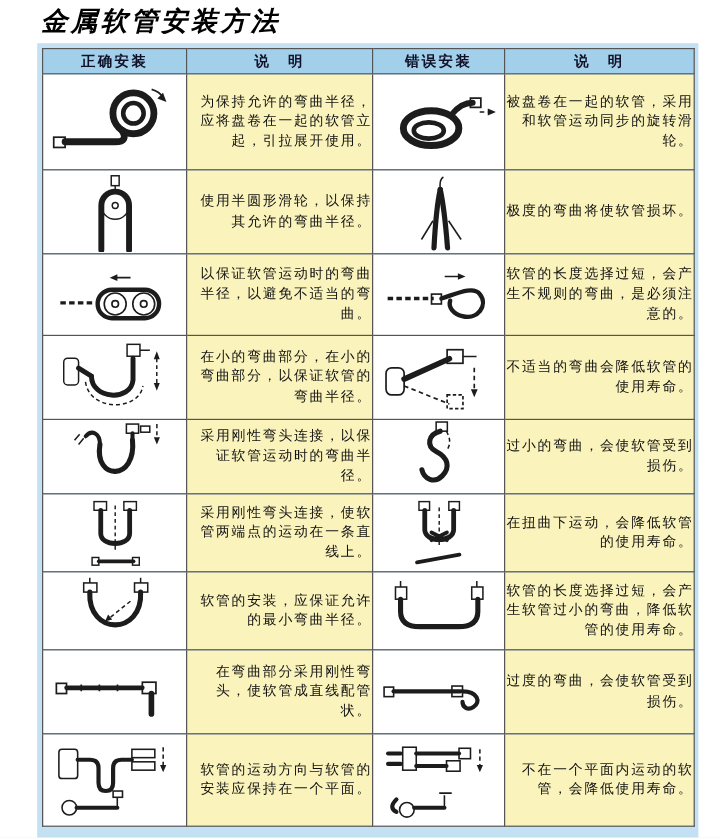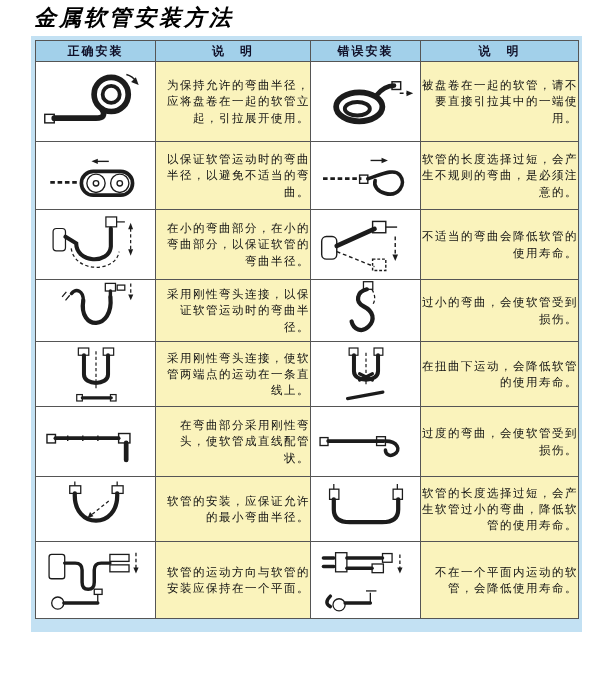--- a/index.html
+++ b/index.html
@@ -97,23 +97,45 @@
     <td class="img">
       <svg width="106" height="70" viewBox="0 0 110 70">
         <ellipse cx="48" cy="40" rx="24" ry="15" class="hose"></ellipse>
         <ellipse cx="46" cy="42" rx="13" ry="7" class="hose2"></ellipse>
         <path d="M66,28 Q74,18 84,18" class="hose3"></path>
         <rect x="82" y="14" width="9" height="8" class="tn"></rect>
         <path d="M90,26 H99" class="tnd"></path>
         <polygon points="104,26 97,23 97,29" class="ah"></polygon>
       </svg>
     </td>
-    <td class="desc">被盘卷在一起的软管，请不要直接引拉其中的一端使用。</td>
-  </tr>
-
+    <td class="desc">被盘卷在一起的软管，采用和软管运动同步的旋转滑轮。</td>
+  </tr>
+
+  <tr style="height:70px">
+    <td class="img">
+      <svg width="106" height="66" viewBox="0 0 110 80">
+        <rect x="51" y="3" width="8" height="10" class="tn"></rect>
+        <line x1="55" y1="13" x2="55" y2="19" class="tn"></line>
+        <circle cx="55" cy="33" r="14" class="tn"></circle>
+        <circle cx="55" cy="33" r="3" class="tn"></circle>
+        <path d="M41,78 V33 A14,14 0 0 1 69,33 V78" class="hose"></path>
+      </svg>
+    </td>
+    <td class="desc">使用半圆形滑轮，以保持其允许的弯曲半径。</td>
+    <td class="img">
+      <svg width="100" height="66" viewBox="0 0 110 76">
+        <path d="M50,72 Q52,34 56,16" class="hose3"></path>
+        <path d="M63,72 Q60,34 56,16" class="hose3"></path>
+        <path d="M56,16 Q55,6 59,4" class="tn"></path>
+        <line x1="38" y1="64" x2="49" y2="46" class="tn"></line>
+        <line x1="76" y1="64" x2="64" y2="46" class="tn"></line>
+      </svg>
+    </td>
+    <td class="desc">极度的弯曲将使软管损坏。</td>
+  </tr>
 
   <tr style="height:68px">
     <td class="img">
       <svg width="116" height="64" viewBox="0 0 120 70">
         <path d="M10,42 H42" class="tnd2"></path>
         <rect x="44" y="30" width="56" height="26" rx="13" class="hose2"></rect>
         <circle cx="60" cy="43" r="10" class="tn"></circle>
         <circle cx="86" cy="43" r="10" class="tn"></circle>
         <circle cx="60" cy="43" r="3" class="tn"></circle>
         <circle cx="86" cy="43" r="3" class="tn"></circle>
@@ -207,20 +229,45 @@
         <path d="M40,14 V34 C40,48 70,48 70,34 V14" class="hose3"></path>
         <line x1="47" y1="45" x2="63" y2="37" class="hose2"></line>
         <line x1="47" y1="37" x2="63" y2="45" class="hose2"></line>
         <line x1="55" y1="11" x2="55" y2="50" class="tnd"></line>
         <path d="M32,68 L76,60" class="hose2"></path>
       </svg>
     </td>
     <td class="desc">在扭曲下运动，会降低软管的使用寿命。</td>
   </tr>
 
+  <tr style="height:65px">
+    <td class="img">
+      <svg width="106" height="61" viewBox="0 0 110 72">
+        <rect x="24" y="8" width="13" height="9" class="tn"></rect>
+        <rect x="74" y="8" width="13" height="9" class="tn"></rect>
+        <line x1="30" y1="3" x2="30" y2="8" class="tn"></line>
+        <line x1="80" y1="3" x2="80" y2="8" class="tn"></line>
+        <path d="M30,17 C28,60 82,60 80,17" class="hose3"></path>
+        <path d="M70,26 L50,42" class="tnd"></path>
+        <polygon points="45,46 52,44 48,39" class="ah"></polygon>
+      </svg>
+    </td>
+    <td class="desc">软管的安装，应保证允许的最小弯曲半径。</td>
+    <td class="img">
+      <svg width="100" height="61" viewBox="0 0 110 72">
+        <rect x="12" y="12" width="11" height="12" class="tn"></rect>
+        <rect x="87" y="12" width="11" height="12" class="tn"></rect>
+        <line x1="17" y1="6" x2="17" y2="12" class="tn"></line>
+        <line x1="92" y1="6" x2="92" y2="12" class="tn"></line>
+        <path d="M17,24 V36 C17,48 26,51 36,51 H74 C84,51 93,48 93,36 V24" class="hose3"></path>
+      </svg>
+    </td>
+    <td class="desc">软管的长度选择过短，会产生软管过小的弯曲，降低软管的使用寿命。</td>
+  </tr>
+
   <tr style="height:70px">
     <td class="img">
       <svg width="116" height="66" viewBox="0 0 120 70">
         <rect x="8" y="27" width="9" height="9" class="tn"></rect>
         <path d="M17,31 H84" class="hose2"></path>
         <line x1="30" y1="28" x2="30" y2="34" class="tn"></line>
         <line x1="46" y1="28" x2="46" y2="34" class="tn"></line>
         <line x1="62" y1="28" x2="62" y2="34" class="tn"></line>
         <rect x="84" y="26" width="12" height="10" class="tn"></rect>
         <path d="M92,36 V54" class="hose3"></path>
@@ -229,45 +276,20 @@
     <td class="desc">在弯曲部分采用刚性弯头，使软管成直线配管状。</td>
     <td class="img">
       <svg width="106" height="66" viewBox="0 0 120 70">
         <rect x="8" y="30" width="9" height="9" class="tn"></rect>
         <path d="M17,34 H80" class="hose2"></path>
         <rect x="72" y="29" width="10" height="10" class="tn"></rect>
         <path d="M82,34 C96,34 100,44 92,49 C87,52 82,49 82,44" class="hose2"></path>
       </svg>
     </td>
     <td class="desc">过度的弯曲，会使软管受到损伤。</td>
-  </tr>
-
-  <tr style="height:65px">
-    <td class="img">
-      <svg width="106" height="61" viewBox="0 0 110 72">
-        <rect x="24" y="8" width="13" height="9" class="tn"></rect>
-        <rect x="74" y="8" width="13" height="9" class="tn"></rect>
-        <line x1="30" y1="3" x2="30" y2="8" class="tn"></line>
-        <line x1="80" y1="3" x2="80" y2="8" class="tn"></line>
-        <path d="M30,17 C28,60 82,60 80,17" class="hose3"></path>
-        <path d="M70,26 L50,42" class="tnd"></path>
-        <polygon points="45,46 52,44 48,39" class="ah"></polygon>
-      </svg>
-    </td>
-    <td class="desc">软管的安装，应保证允许的最小弯曲半径。</td>
-    <td class="img">
-      <svg width="100" height="61" viewBox="0 0 110 72">
-        <rect x="12" y="12" width="11" height="12" class="tn"></rect>
-        <rect x="87" y="12" width="11" height="12" class="tn"></rect>
-        <line x1="17" y1="6" x2="17" y2="12" class="tn"></line>
-        <line x1="92" y1="6" x2="92" y2="12" class="tn"></line>
-        <path d="M17,24 V36 C17,48 26,51 36,51 H74 C84,51 93,48 93,36 V24" class="hose3"></path>
-      </svg>
-    </td>
-    <td class="desc">软管的长度选择过短，会产生软管过小的弯曲，降低软管的使用寿命。</td>
   </tr>
 
   <tr style="height:77px">
     <td class="img">
       <svg width="116" height="73" viewBox="0 0 120 84">
         <rect x="6" y="12" width="18" height="28" rx="3" class="tn"></rect>
         <path d="M24,22 H36 Q44,22 44,30 V44 Q44,52 51,52 Q58,52 58,44 V30 Q58,22 66,22 H76" class="hose2"></path>
         <rect x="76" y="12" width="22" height="8" class="tn"></rect>
         <rect x="76" y="24" width="22" height="8" class="tn"></rect>
         <line x1="106" y1="10" x2="106" y2="28" class="tnd"></line>

